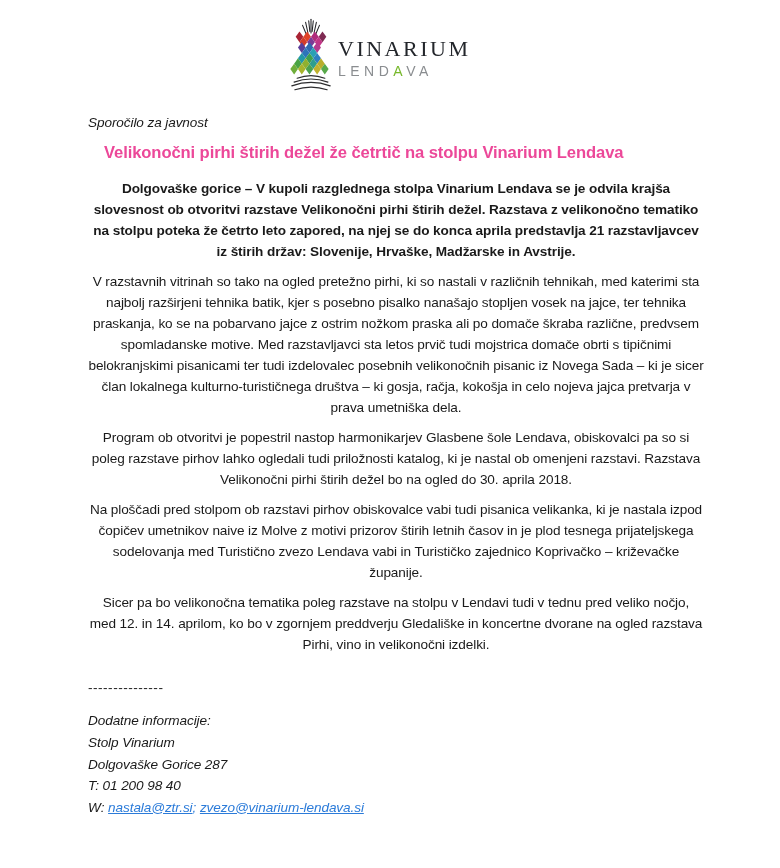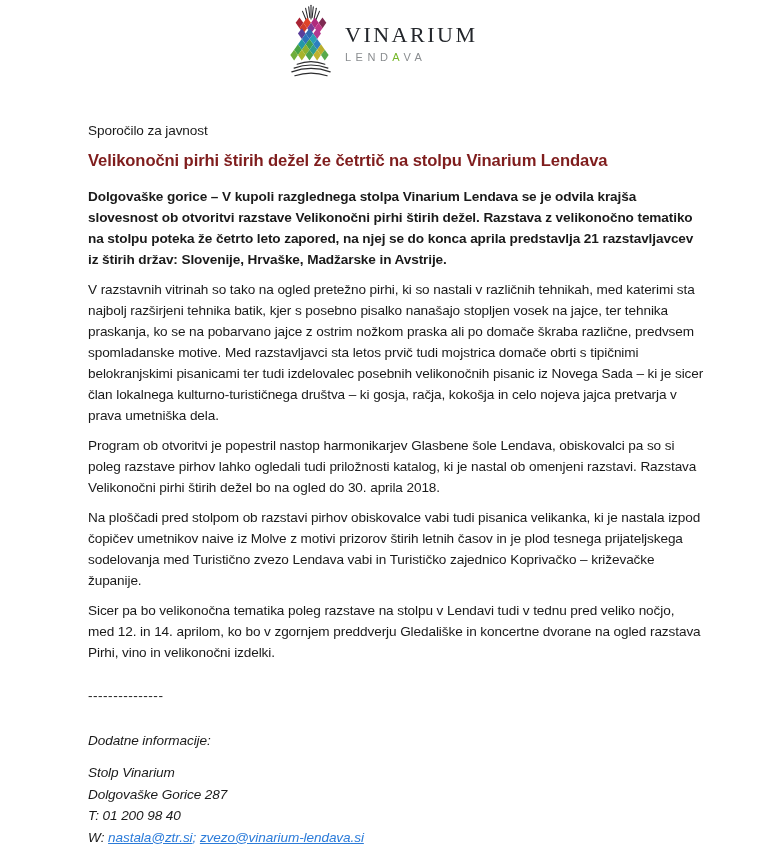--- a/index.html
+++ b/index.html
@@ -6,51 +6,51 @@
   html, body { margin: 0; padding: 0; }
   body {
     width: 780px; height: 868px;
     background: #ffffff;
     font-family: "Liberation Sans", sans-serif;
     color: #1a1a1a;
   }
   .page { position: relative; width: 780px; height: 868px; overflow: hidden; background:#fff; }
 
   
-  .logo { position: absolute; left: 288px; top: 2px; display: flex; align-items: flex-start; gap: 11px; }
+  .logo { position: absolute; left: 288px; top: 16px; display: flex; align-items: flex-start; gap: 4px; }
   .logo-tower { flex: 0 0 auto; }
   .logo-text { margin-top: 21px; }
   .logo-brand {
     font-family: "Liberation Serif", serif;
     font-size: 22px; letter-spacing: 2.5px;
     color: #23262b; line-height: 24px;
   }
   .logo-city {
-    margin-top: 4px; font-size: 11px; letter-spacing: 4.5px;
+    margin-top: 4px; font-size: 14px; letter-spacing: 4.5px;
     color: #8a8d90; line-height: 13px;
   }
   .logo-city .accent { color: #76b82a; }
 
   
   .content {
     position: absolute; left: 88px; top: 112px; width: 616px;
     font-size: 13.6px; line-height: 21px; letter-spacing: -0.1px;
     color: #1a1a1a;
   }
-  .kicker { margin: 8px 0 9px 0; }
+  .kicker { margin: 0 0 9px 0; font-style: italic; }
   .doc-title {
     font-size: 16.6px; font-weight: bold; line-height: 21px;
-    margin: 0 0 15px 0; color: #7f1d1d;
+    margin: 0 0 15px 16px; color: #ec4899;
   }
-  .content p { margin: 0 0 9px 0; }
+  .content p { margin: 0 0 9px 0; text-align: center; }
   p.lead { font-weight: bold; }
 
   .separator { margin: 22px 0 0 0; letter-spacing: 0.5px; }
-  .info-heading { font-style: italic; margin: 24px 0 0 0; }
-  .contact { font-style: italic; margin-top: 11px; line-height: 21.5px; }
+  .info-heading { font-style: italic; margin: 12px 0 0 0; }
+  .contact { font-style: italic; margin-top: 1px; line-height: 21.5px; }
   .contact-web a, .contact-web .link {
     color: #2b7bd9; text-decoration: underline; cursor: pointer;
   }
   .contact-web .link-sep { color: #2b7bd9; text-decoration: none; }
 </style>
 </head>
 <body>
 
 <div class="page">
 

